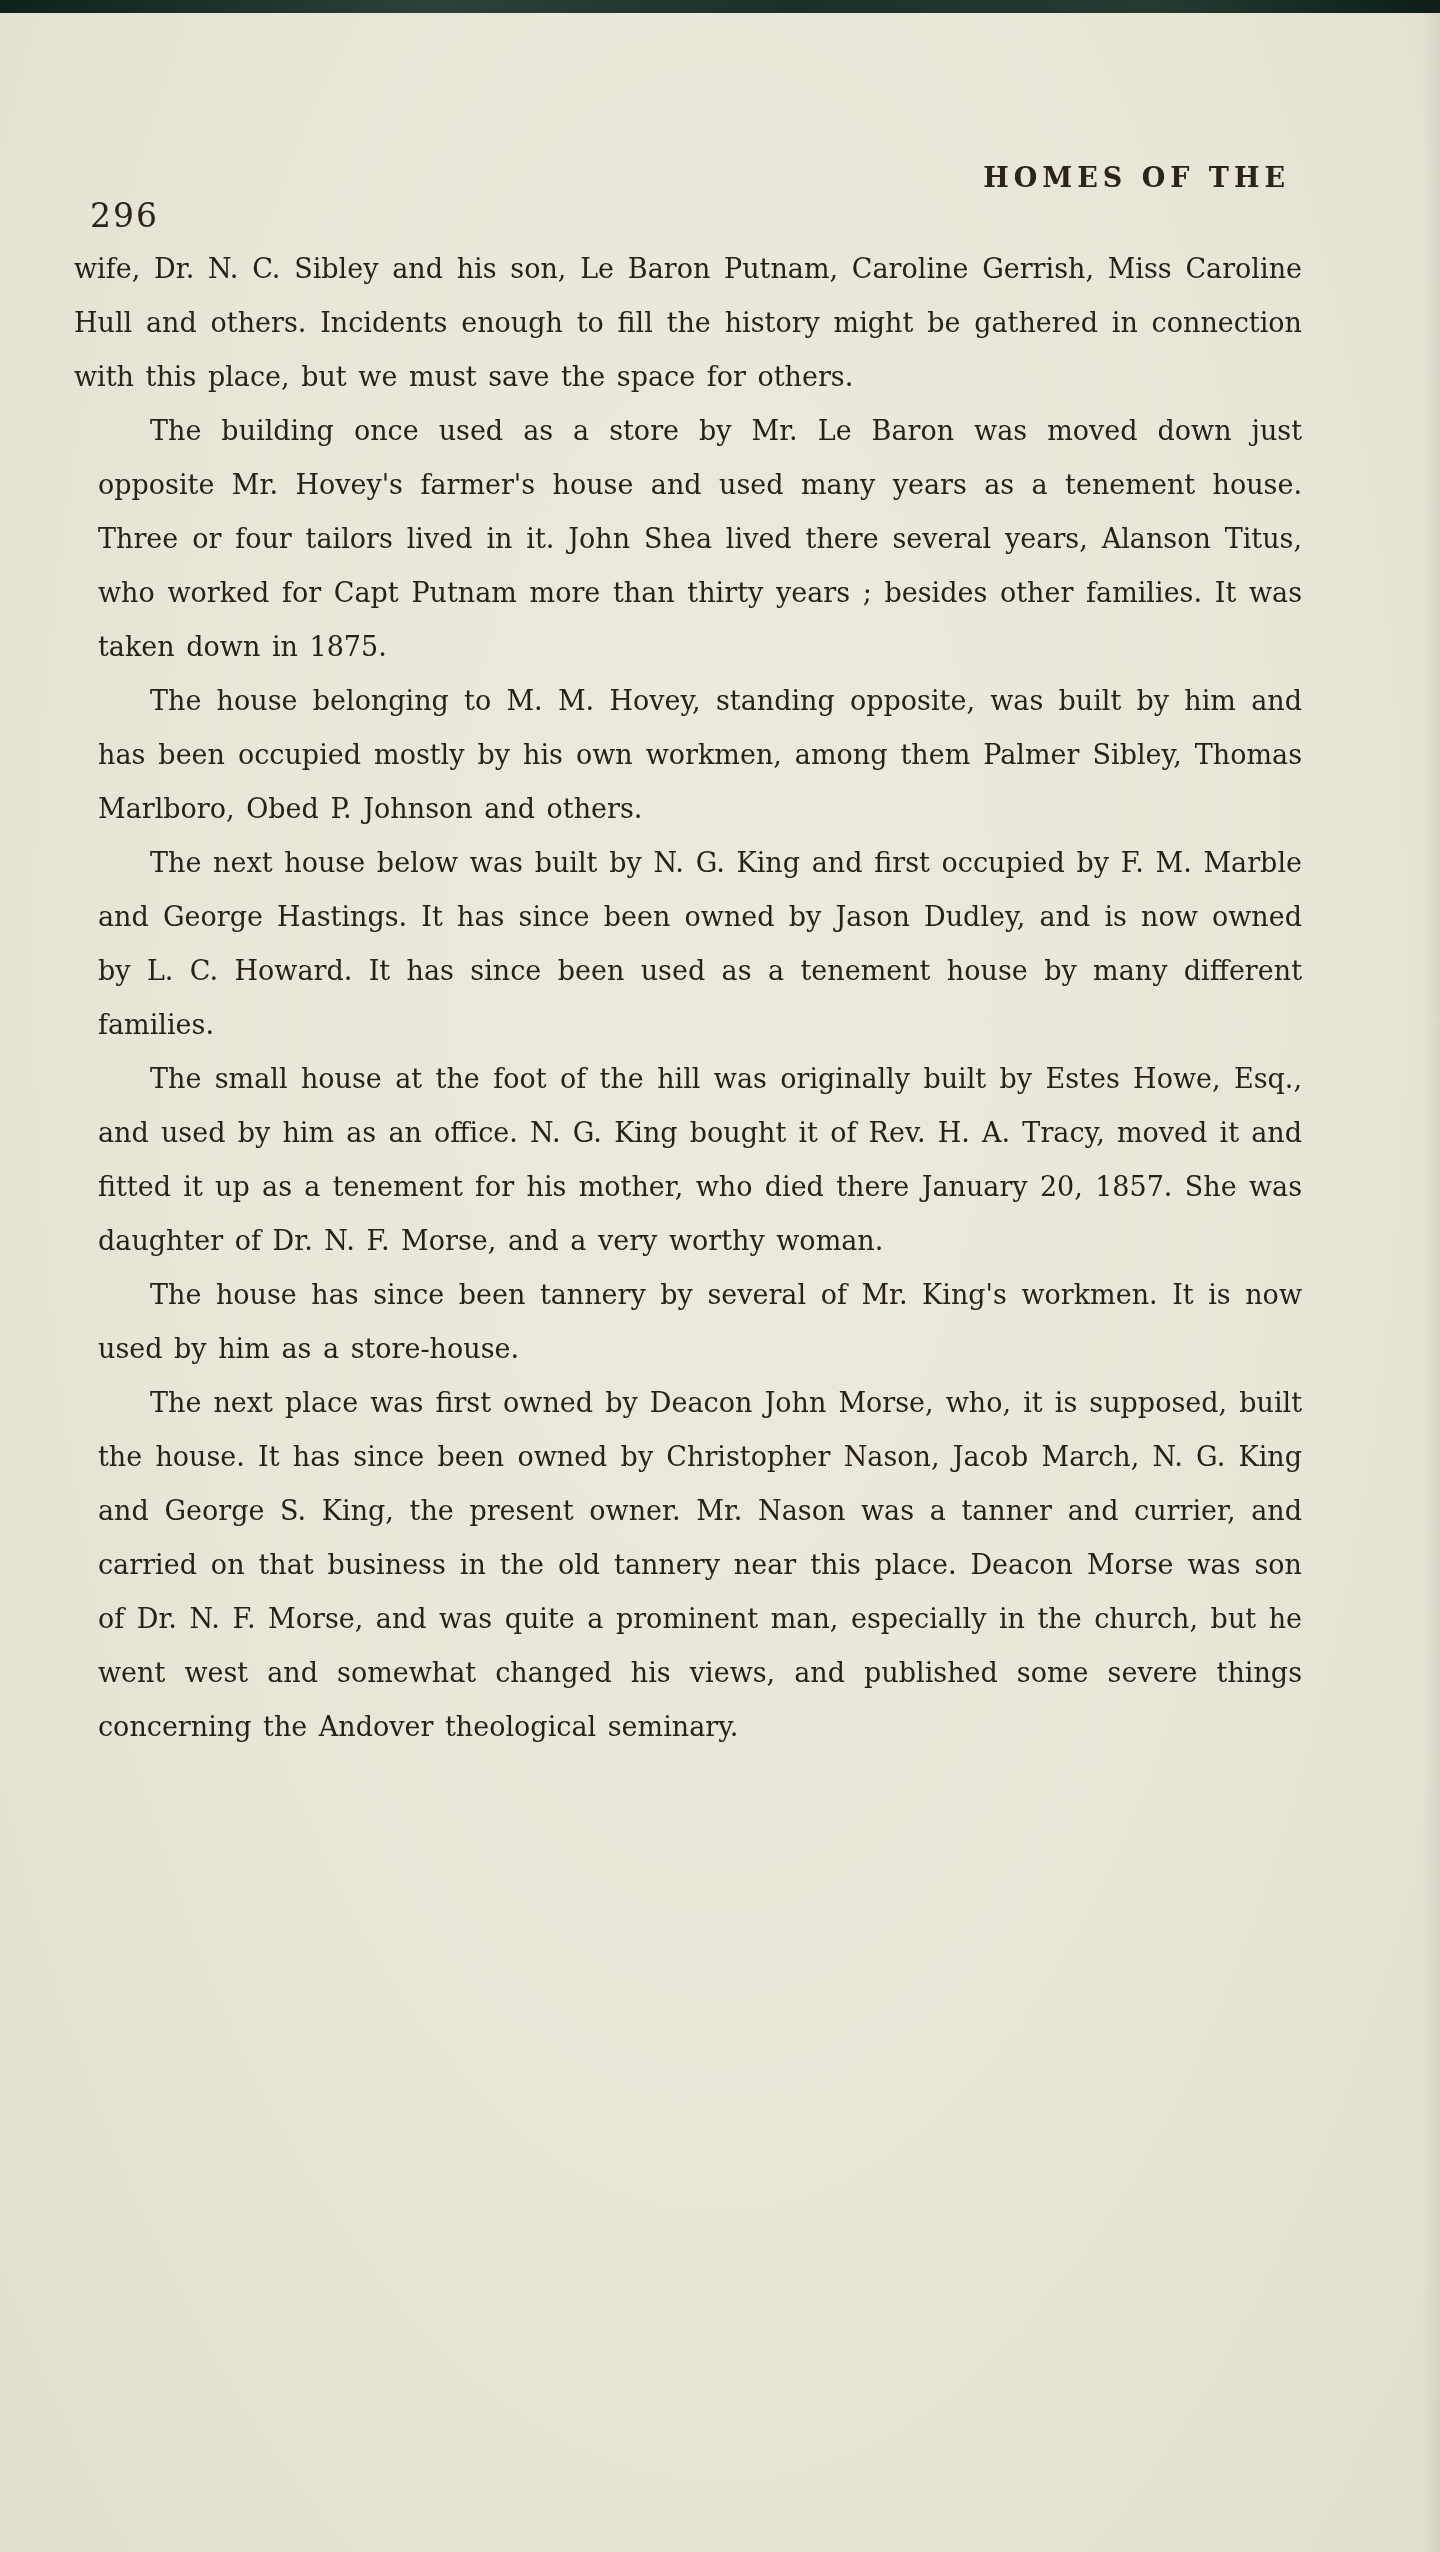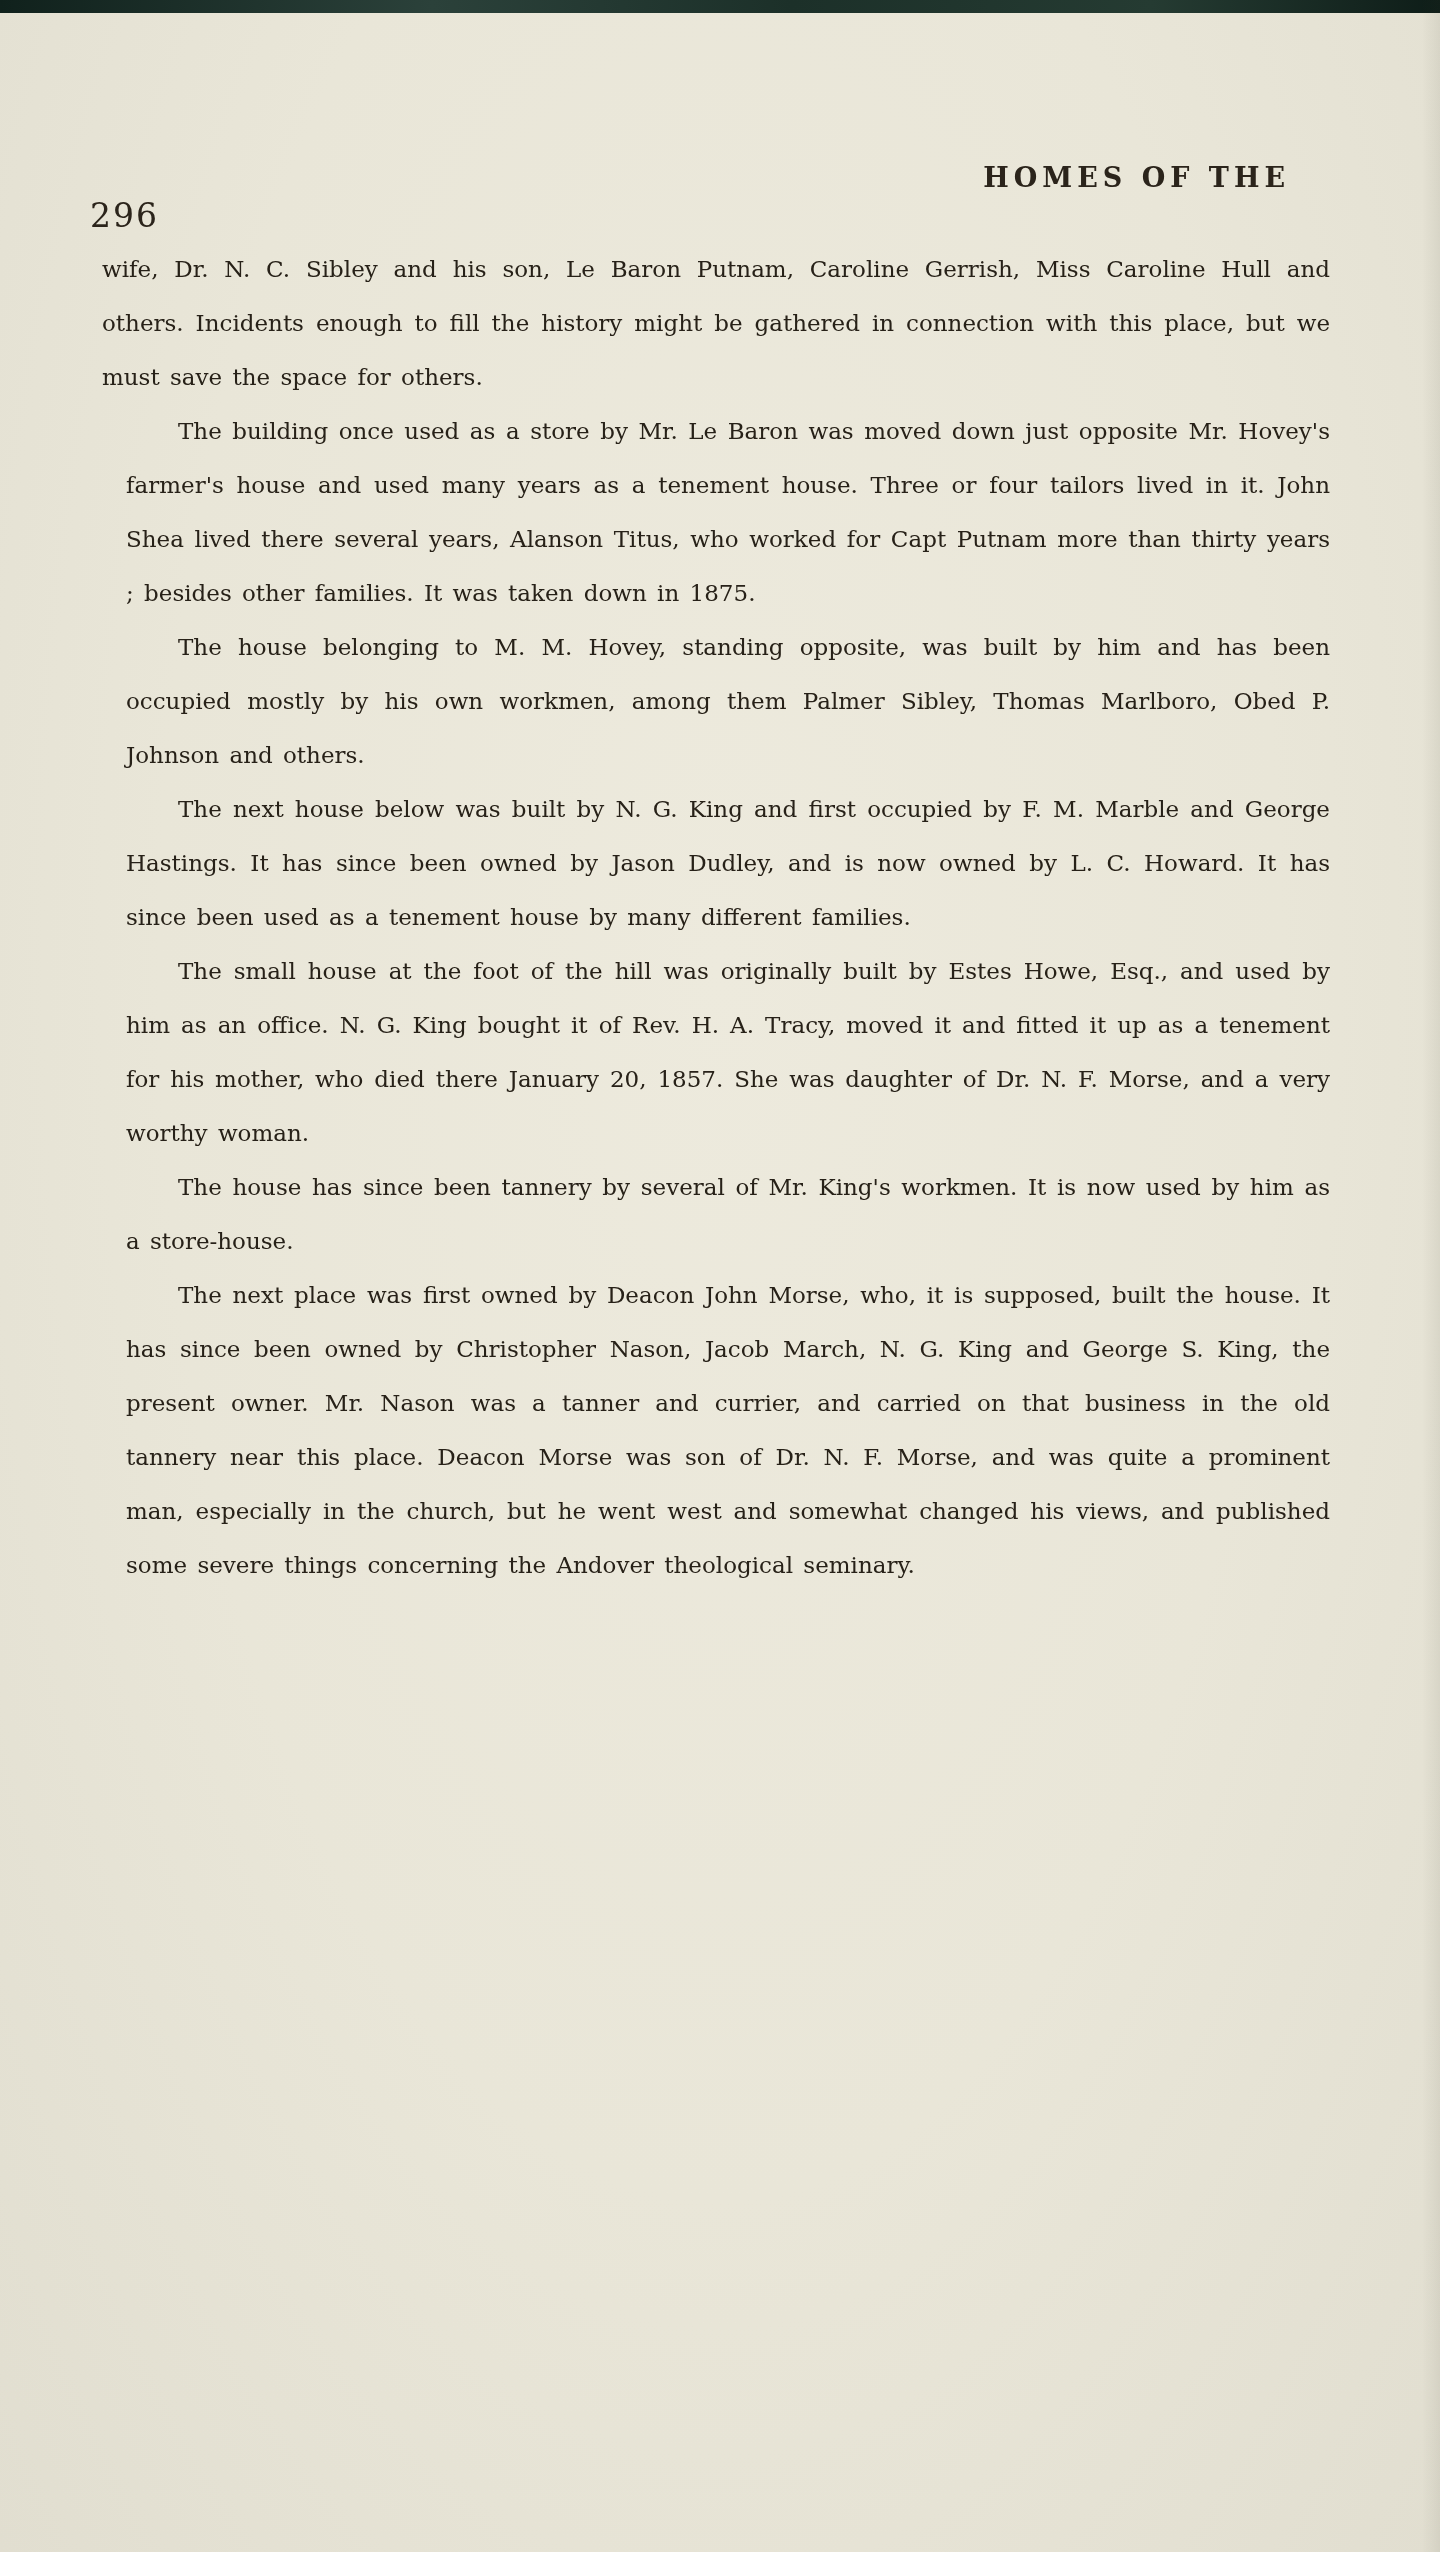--- a/index.html
+++ b/index.html
@@ -59,23 +59,23 @@
     top: 10px;
     text-align: right;
     font-size: 27px;
     font-weight: 700;
     letter-spacing: 5px;
     color: #2b241b;
   }
   .page-body {
     position: absolute;
     top: 242px;
-    left: 102px;
+    left: 74px;
     width: 1228px;
-    font-size: 23px;
+    font-size: 27px;
     line-height: 54px;
     text-align: justify;
     word-spacing: 3px;
     color: #272118;
   }
   .page-body p {
     margin: 0;
   }
   .page-body p.indent {
     text-indent: 52px;

